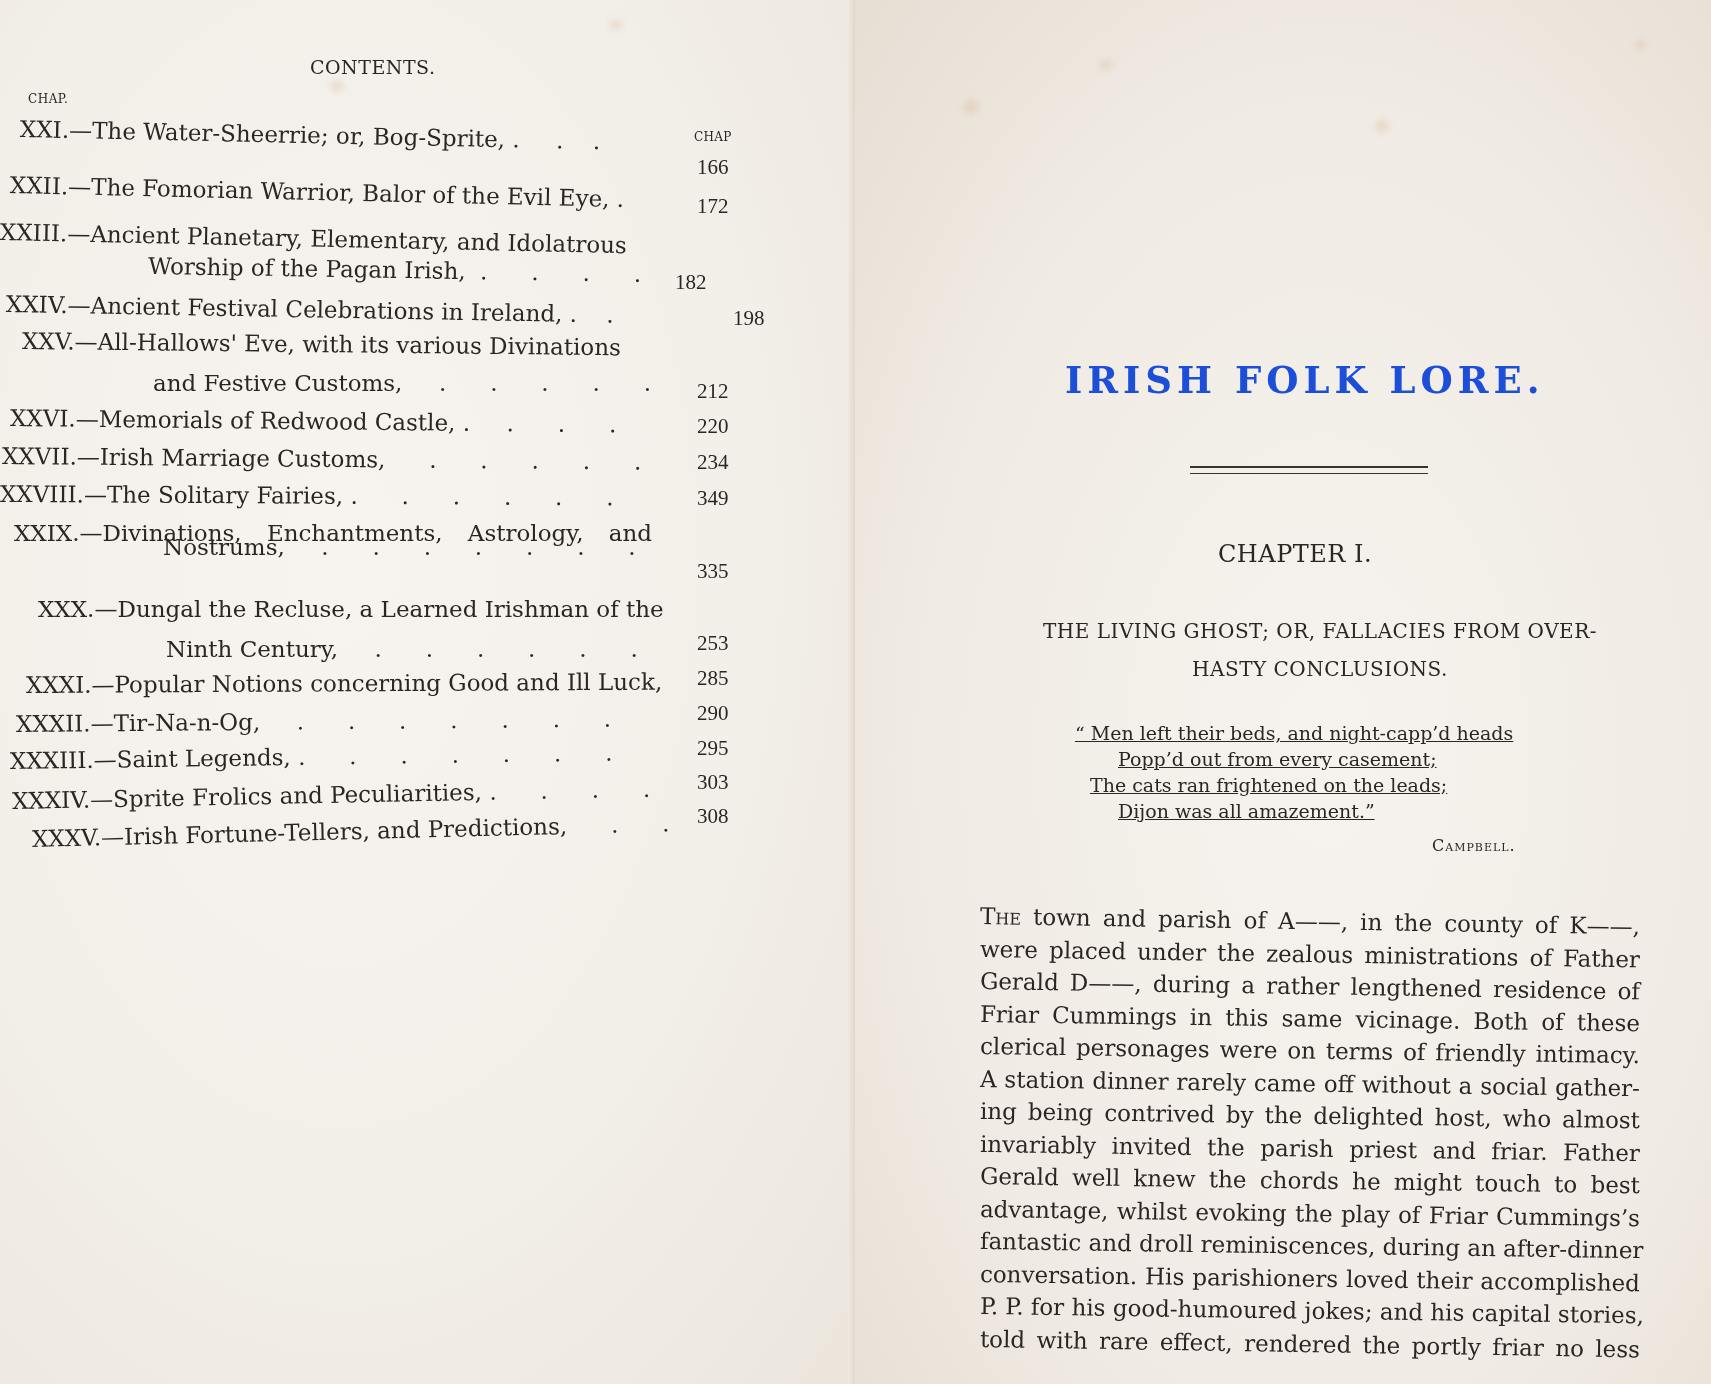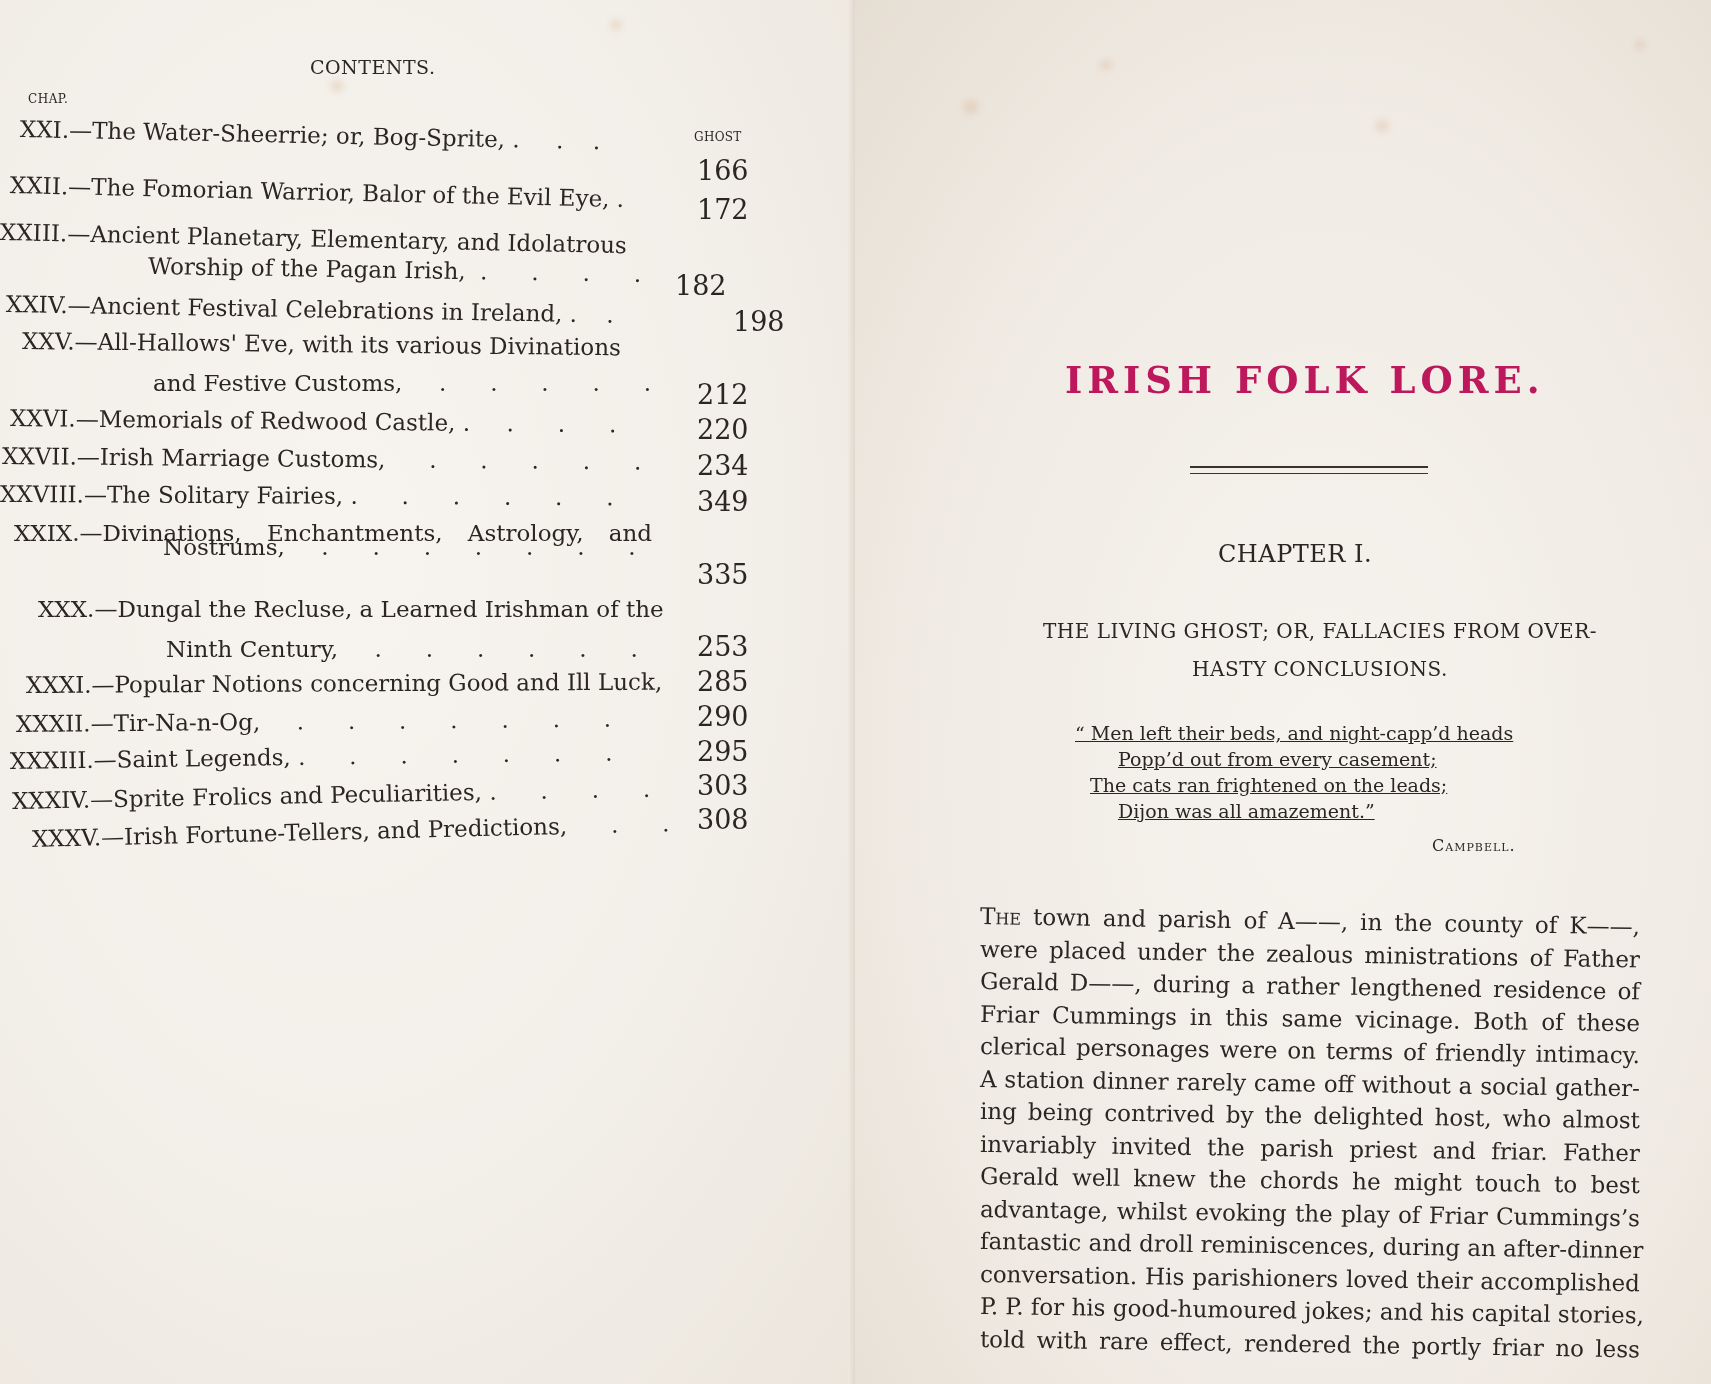--- a/index.html
+++ b/index.html
@@ -28,26 +28,26 @@
   .contents-title {
     position:absolute; left:310px; top:56px; font-size:19px; letter-spacing:0.5px;
   }
   .chap-label { position:absolute; left:28px; top:92px; font-size:12px; letter-spacing:0.5px; }
   .page-label { position:absolute; left:694px; top:130px; font-size:12px; letter-spacing:0.3px; }
   .toc { position:absolute; left:0; top:0; width:760px; height:900px; }
   .toc-line {
     position:absolute; font-size:23px; white-space:nowrap; line-height:1;
     transform-origin:left center;
   }
-  .toc-num { position:absolute; font-size:27px; line-height:1; }
+  .toc-num { position:absolute; font-size:21px; line-height:1;font-family:Liberation Serif, serif; }
 
   
   .book-title {
     position:absolute; left:1065px; top:358px; font-size:37px; font-weight:bold;
-    letter-spacing:5px; color:#be185d;
+    letter-spacing:5px; color:#1d4ed8;
   }
   .rule {
     position:absolute; left:1190px; top:466px; width:238px; height:5px;
     border-top:2px solid #3a332c; border-bottom:1px solid #3a332c;
   }
   .chapter-heading { position:absolute; left:1218px; top:540px; font-size:24px; letter-spacing:0.5px; }
   .chapter-subtitle {
     position:absolute; left:990px; top:612px; width:660px; text-align:center;
     font-size:20px; line-height:38px; letter-spacing:0.5px;
   }
@@ -64,21 +64,21 @@
 </style>
 </head>
 <body>
 
 <div class="page page-left">
   <div class="foxing" style="left:330px;top:80px;width:14px;height:12px;"></div>
   <div class="foxing" style="left:610px;top:20px;width:12px;height:10px;"></div>
 
   <div class="contents-title">CONTENTS.</div>
   <div class="chap-label">CHAP.</div>
-  <div class="page-label">GHOST</div>
+  <div class="page-label">CHAP</div>
 
   <div class="toc">
 
     <div class="toc-line" style="left:20px;top:118px;transform:rotate(1.2deg);">
       <span>XXI.</span><span>—The Water-Sheerrie; or, Bog-Sprite, .&nbsp;&nbsp;&nbsp;&nbsp;&nbsp;.&nbsp;&nbsp;&nbsp;&nbsp;.</span>
     </div>
     <div class="toc-num" style="left:697px;top:157px;">166</div>
 
     <div class="toc-line" style="left:10px;top:174px;transform:rotate(1.3deg);">
       <span>XXII.</span><span>—The Fomorian Warrior, Balor of the Evil Eye, .</span>

